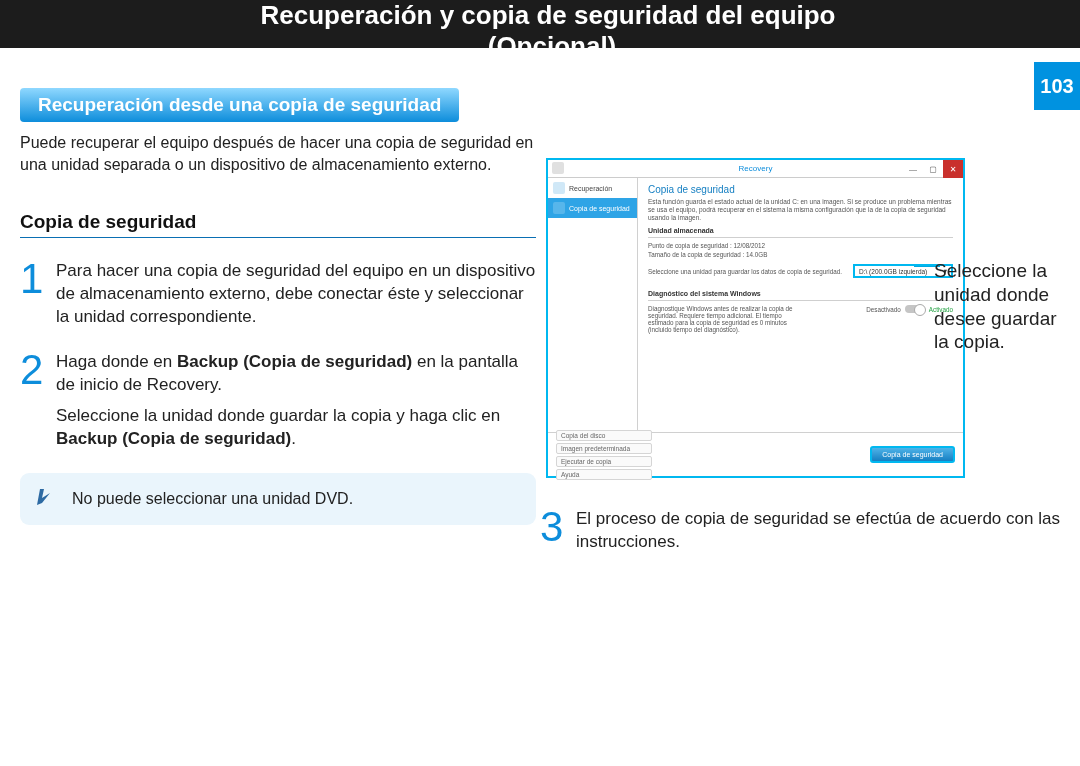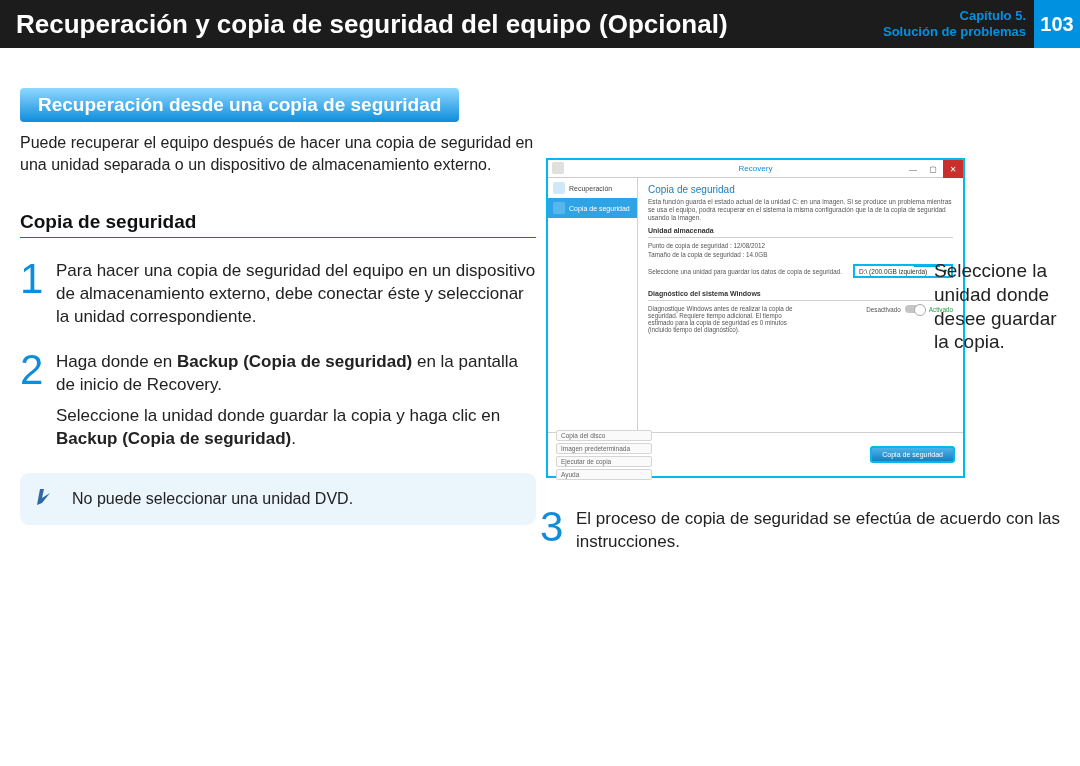--- a/index.html
+++ b/index.html
@@ -13,20 +13,21 @@
     overflow: hidden;
   }
   
   .header {
     display: flex;
     align-items: center;
     background: #1c1c1c;
     color: #fff;
     height: 48px;
     padding-left: 16px;
+    flex-direction: column;
   }
   .header-title {
     font-size: 26px;
     font-weight: 700;
   }
   .header-sub {
     font-size: 26px;
     font-weight: 600;
     margin-left: 8px;
   }
@@ -281,24 +282,20 @@
 
   .step3-block { margin-top: 30px; }
 </style>
 </head>
 <body>
 
 <div class="header">
   <span class="header-title">Recuperación y copia de seguridad del equipo</span>
   <span class="header-sub">(Opcional)</span>
   <div class="header-right">
-    <div class="chapter-box">
-      <div>Capítulo 5.</div>
-      <div>Solución de problemas</div>
-    </div>
     <div class="page-num">103</div>
   </div>
 </div>
 
 <div class="page-body">
 
   <div class="left-col">
     <div class="section-tab">Recuperación desde una copia de seguridad</div>
     <p class="intro-text">Puede recuperar el equipo después de hacer una copia de seguridad en una unidad separada o un dispositivo de almacenamiento externo.</p>
 

